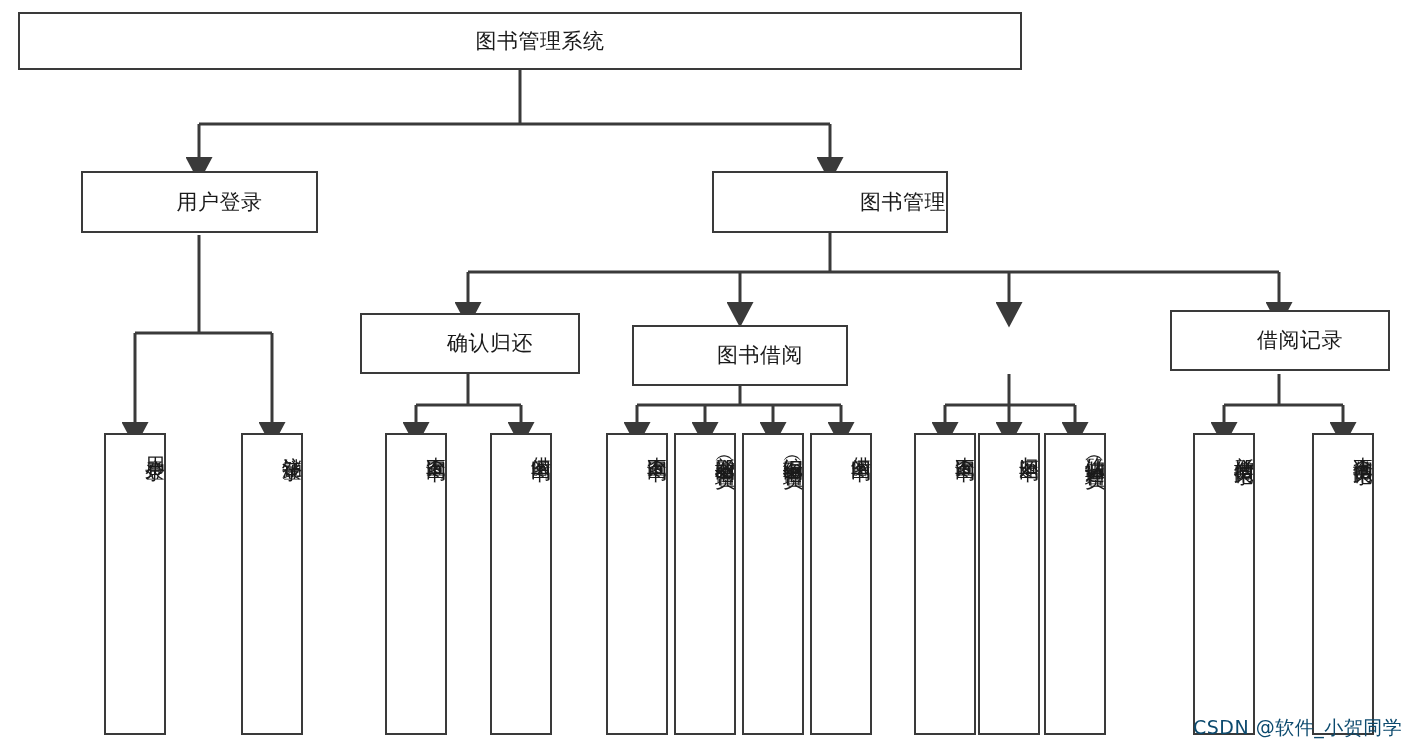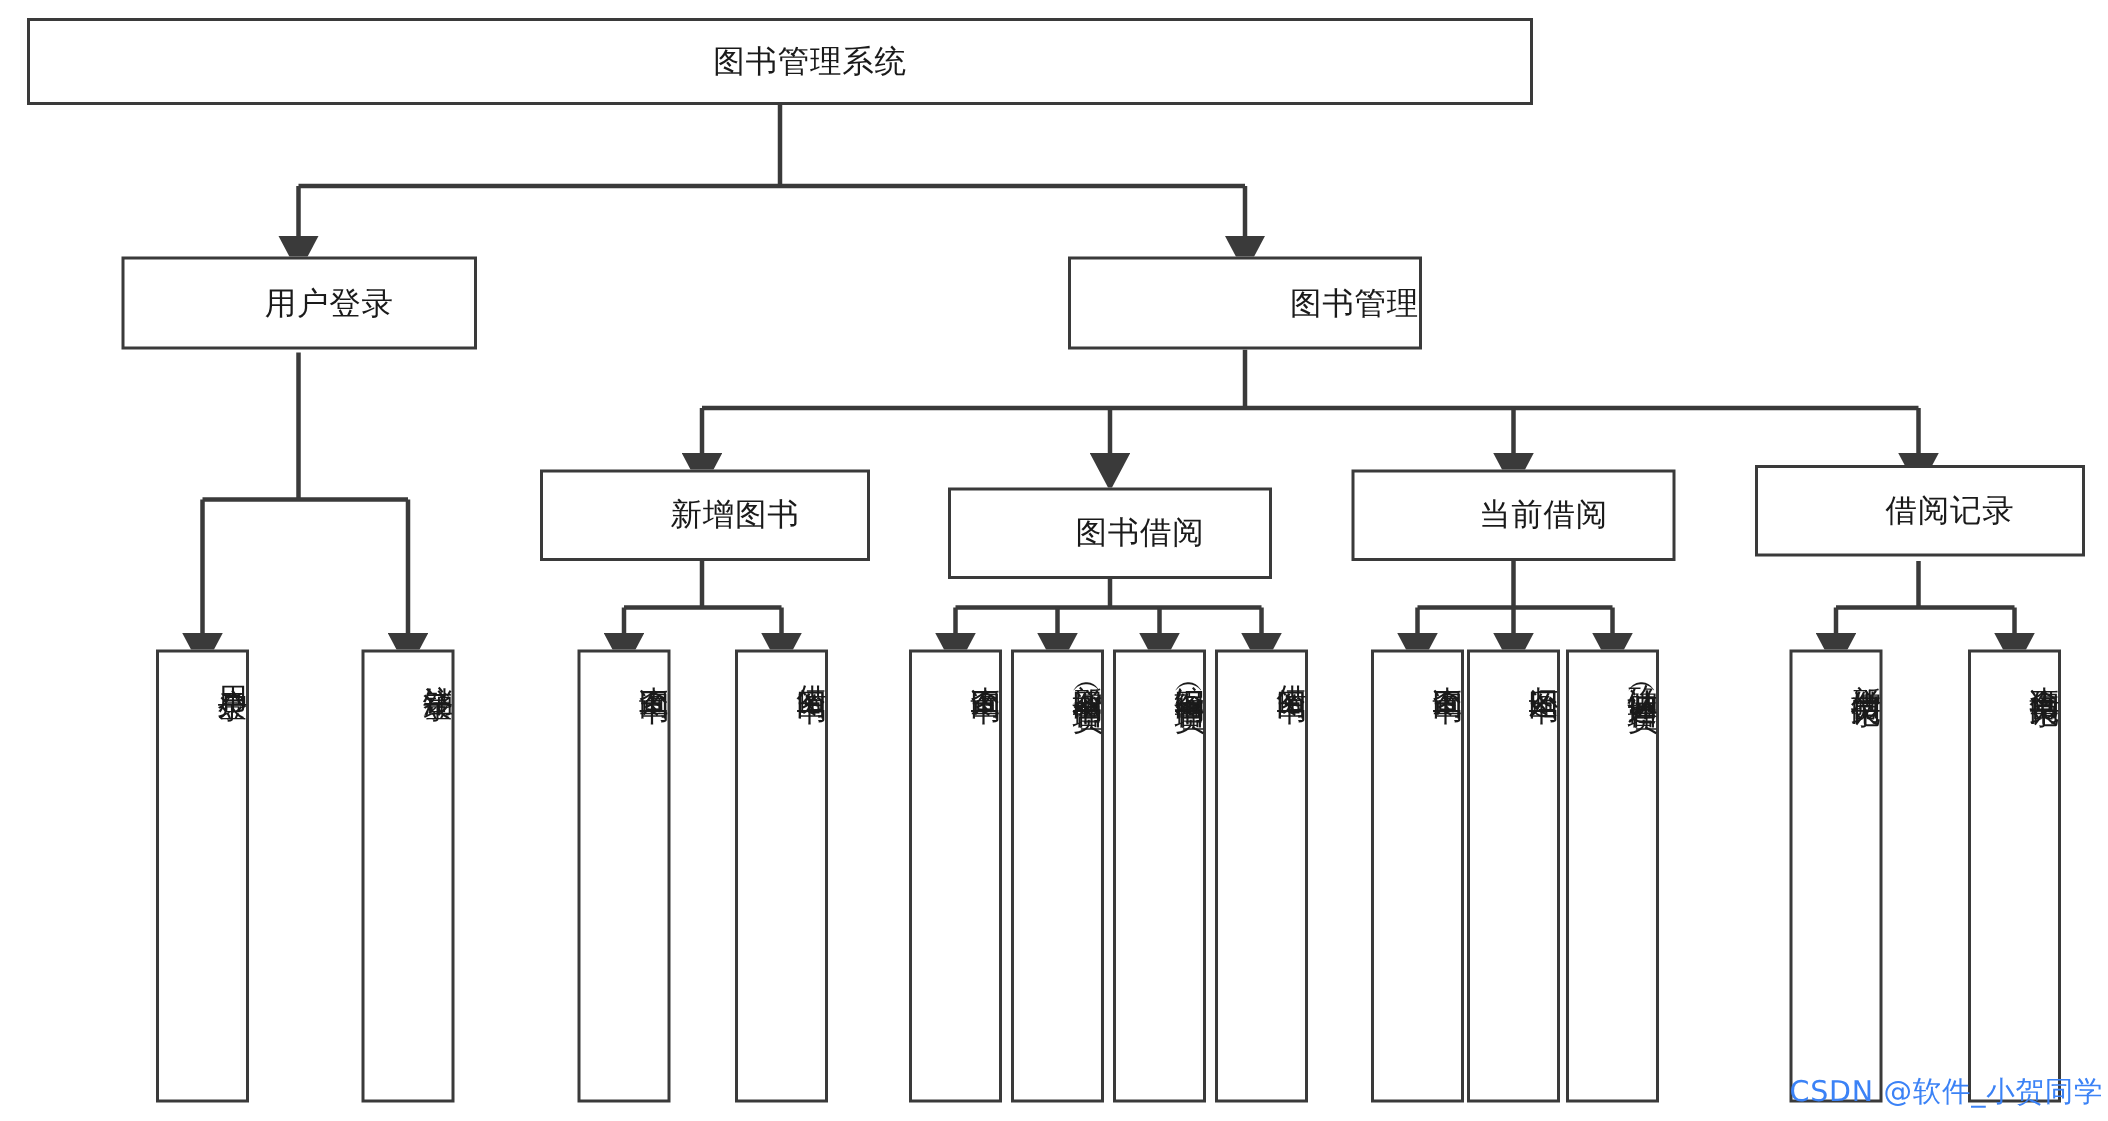--- a/index.html
+++ b/index.html
@@ -50,21 +50,21 @@
     text-orientation: upright;
     font-size: 20px;
     line-height: 1.35;
     letter-spacing: 2px;
     white-space: nowrap;
     display: block;
   }
   .watermark {
     position: absolute;
     font-size: 19px;
-    color: #3b82f6;
+    color: #0c4a6e;
     white-space: nowrap;
     letter-spacing: 0.5px;
   }
 </style>
 </head>
 <body>
 
 <div id="canvas">
 
   <svg class="edges" viewBox="0 0 1405 747" xmlns="http://www.w3.org/2000/svg">
@@ -126,30 +126,27 @@
 
   <div class="node" style="left:81px; top:171px; width:237px; height:62px;">
     <span class="label">用户登录</span>
   </div>
 
   <div class="node" style="left:712px; top:171px; width:236px; height:62px;justify-content:flex-end;">
     <span class="label">图书管理</span>
   </div>
 
   <div class="node" style="left:360px; top:313px; width:220px; height:61px;">
-    <span class="label">新增图书</span>
+    <span class="label">确认归还</span>
   </div>
 
   <div class="node" style="left:632px; top:313px; width:216px; height:61px;margin-top:12px;">
     <span class="label">图书借阅</span>
   </div>
 
-  <div class="node" style="left:901px; top:313px; width:216px; height:61px;">
-    <span class="label">当前借阅</span>
-  </div>
 
   <div class="node" style="left:1170px; top:310px; width:220px; height:61px;">
     <span class="label">借阅记录</span>
   </div>
 
   <div class="node leaf" style="left:104px; top:433px; width:62px; height:302px;">
     <span class="label">用户登录</span>
   </div>
 
   <div class="node leaf" style="left:241px; top:433px; width:62px; height:302px;">

